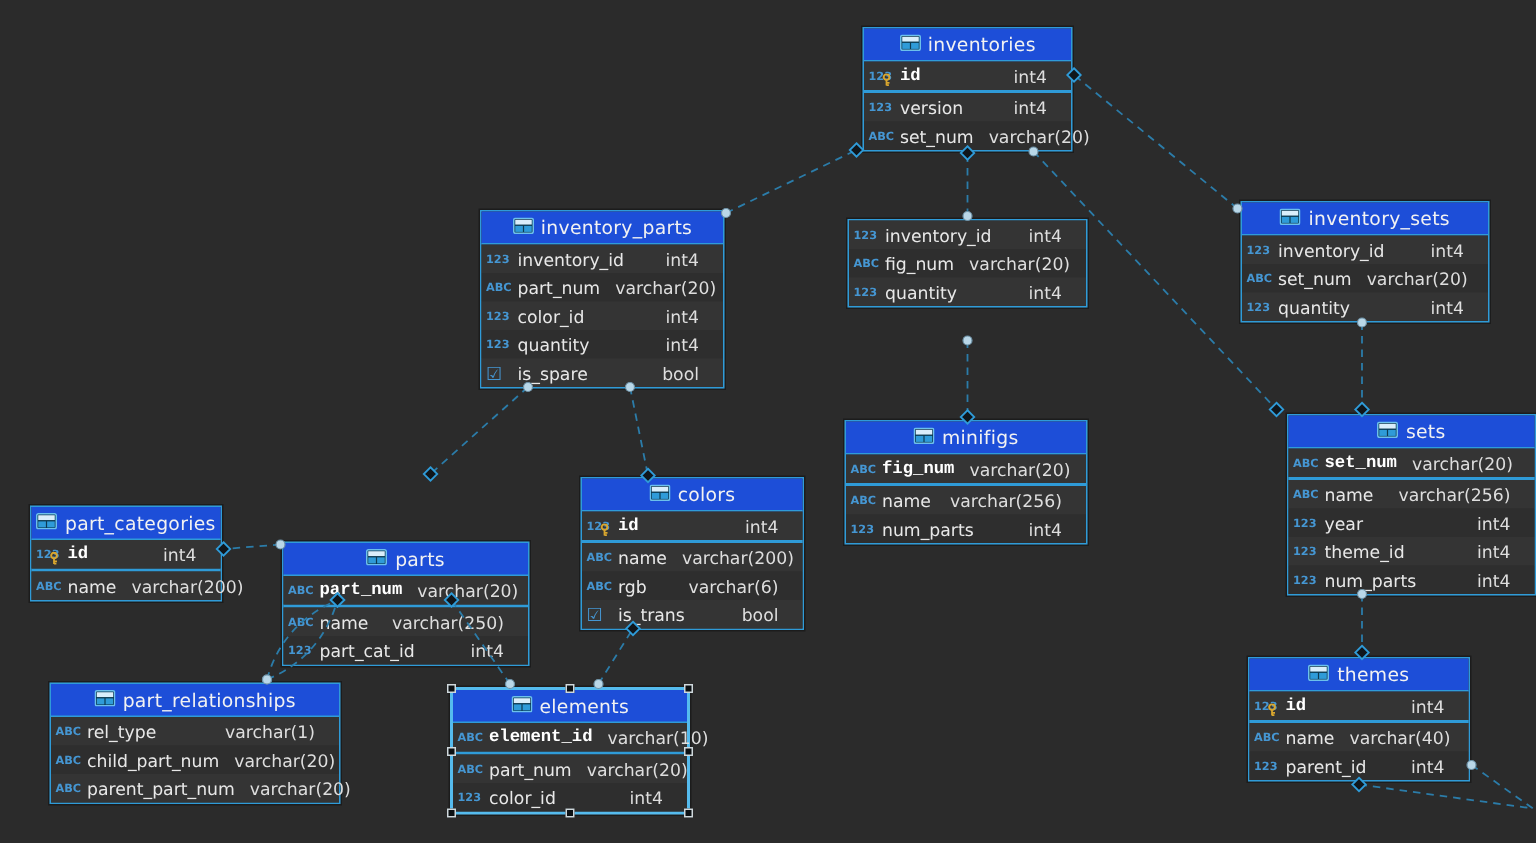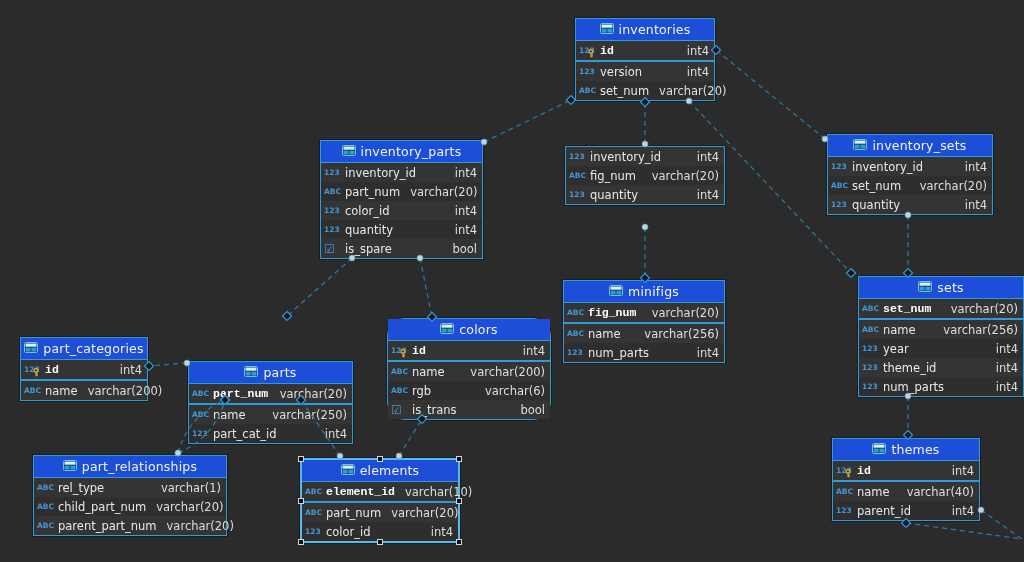--- a/index.html
+++ b/index.html
@@ -9,21 +9,21 @@
   #rel-layer{position:absolute;left:0;top:0;z-index:5;pointer-events:none;}
   .db-table{position:absolute;z-index:2;background:#2e2e2e;border:1px solid #2f9bd8;
             box-sizing:border-box;box-shadow:0 0 0 1px rgba(0,0,0,.35);}
   .db-table.selected{border:2px solid #55bbee;z-index:3;margin-left:12px;}
   .tbl-header{height:21px;background:#1d4ed8;color:#f2f2f2;display:flex;align-items:center;
               justify-content:center;gap:5px;font-size:12.5px;letter-spacing:.2px;
               border-bottom:1px solid #2f9bd8;white-space:nowrap;overflow:hidden;}
   .tbl-icon{flex:none;display:inline-block;}
   .rows{display:block;}
   .pk-section{border-bottom:2px solid #2f9bd8;}
-  .row{height:19px;display:flex;align-items:center;gap:4px;padding:0 5px 0 3px;
+  .row{height:19px;display:flex;align-items:center;gap:4px;padding:0 16px 0 3px;
        font-size:11.5px;color:#e6e6e6;white-space:nowrap;background:#2e2e2e;}
   .row:nth-child(odd){background:#343434;}
   .col-name{color:#e8e8e8;}
   .row.pk .col-name{font-weight:bold;color:#ffffff;font-family:Liberation Mono, monospace;}
   .col-type{margin-left:auto;color:#dedede;padding-left:6px;}
   .dt-icon{flex:none;width:17px;color:#4596d2;font-weight:bold;font-size:7.5px;
            line-height:10px;text-align:left;position:relative;font-family:"DejaVu Sans",sans-serif;}
   .dt-icon.bool{font-size:12px;font-weight:normal;line-height:14px;color:#4596d2;}
   .key-badge{position:absolute;left:8px;top:3px;}
   
@@ -310,21 +310,21 @@
           <span class="col-name">name</span>
           <span class="col-type">varchar(250)</span>
         </div>
         <div class="row">
           <span class="dt-icon">123</span>
           <span class="col-name">part_cat_id</span>
           <span class="col-type">int4</span>
         </div>
       </div>
   </div>
-    <div class="db-table" style="left: 387px; top: 318px; width: 164px; border-radius: 18px;">
+    <div class="db-table" style="left: 387px; top: 318px; width: 149px;">
     <div class="tbl-header">
       <span class="tbl-icon">
         <svg width="14" height="11" viewBox="0 0 14 11">
           <rect x="0.5" y="0.5" width="13" height="10" rx="1.2" fill="#0d3a52" stroke="#6cc0ec" stroke-width="1"></rect>
           <rect x="1.5" y="1.5" width="11" height="3.2" fill="#d9eefb"></rect>
           <rect x="1.5" y="5.6" width="5.1" height="4" fill="#2f9bd8"></rect>
           <rect x="7.4" y="5.6" width="5.1" height="4" fill="#2f9bd8"></rect>
         </svg>
       </span>
       <span>colors</span>

